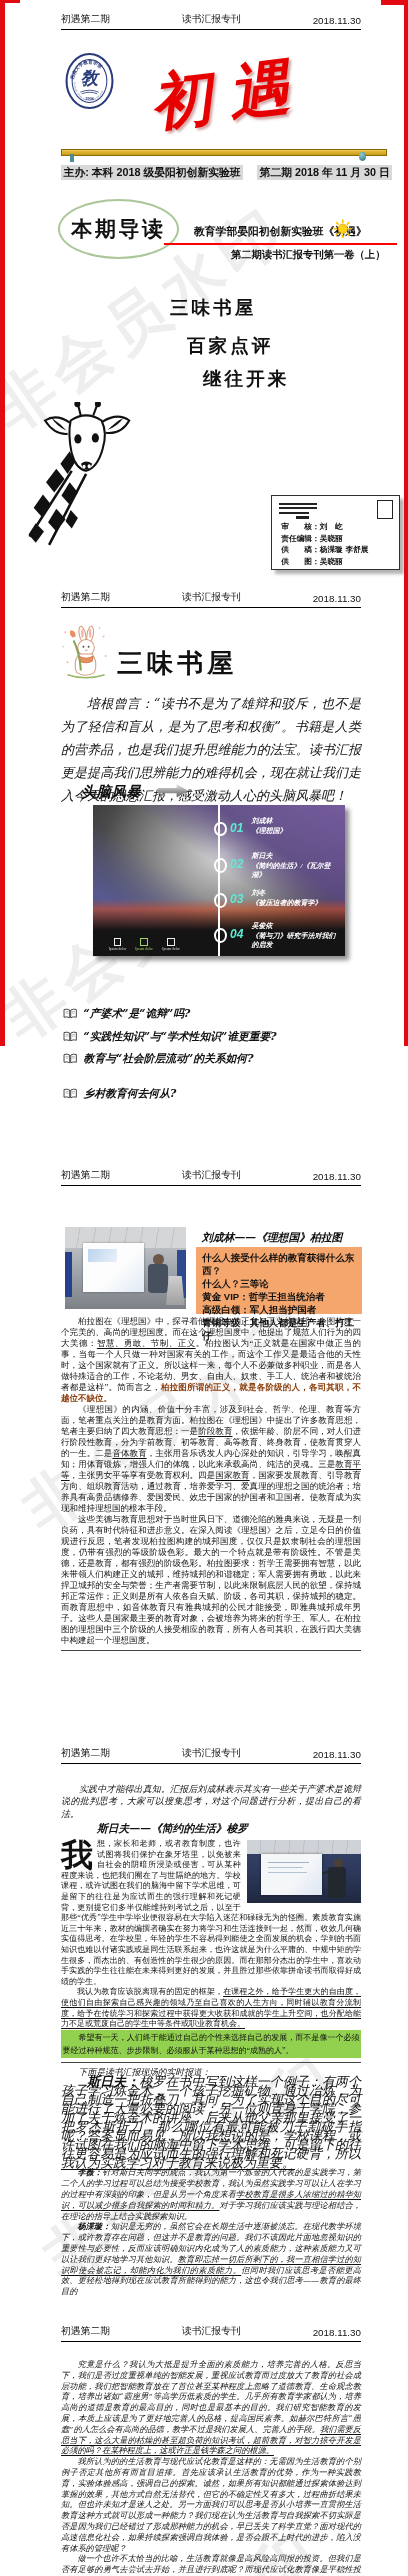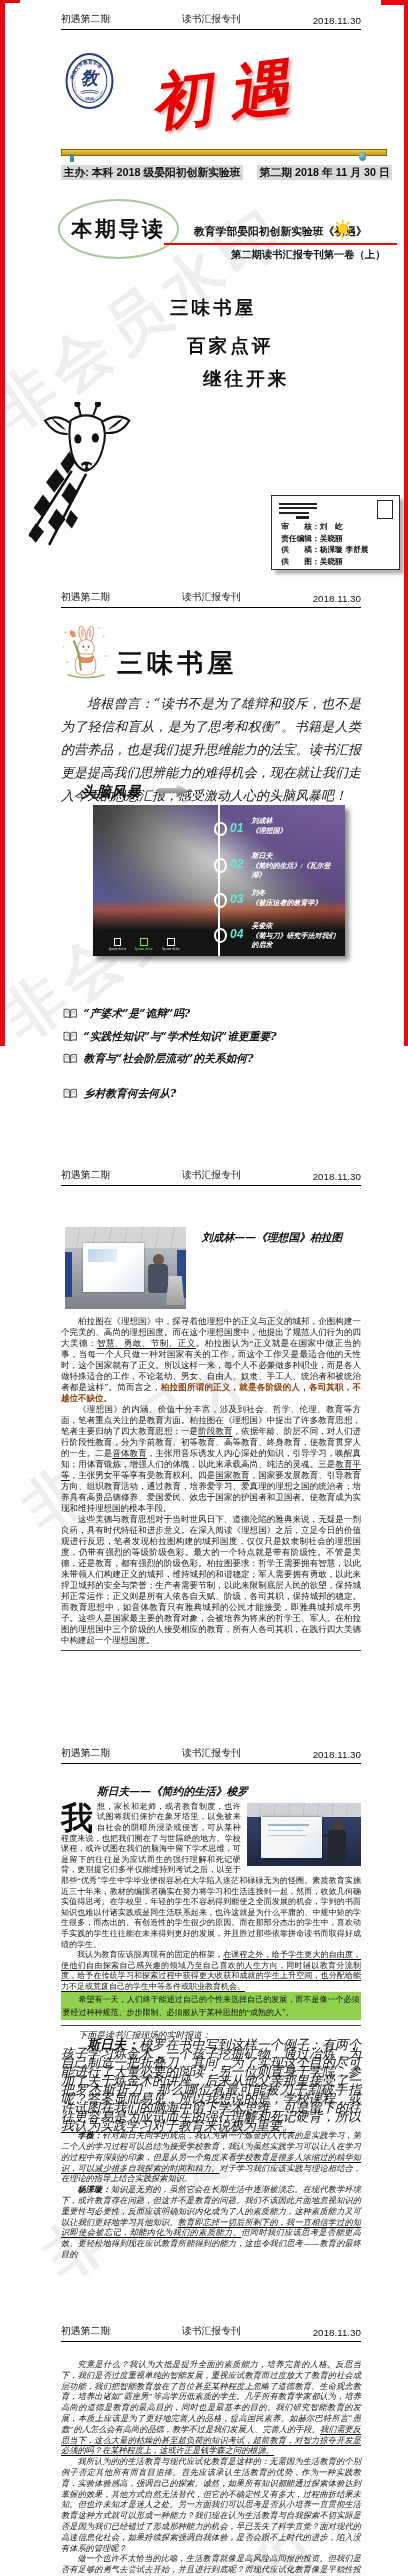--- a/index.html
+++ b/index.html
@@ -290,38 +290,46 @@
         <div style="position:absolute;left:5.2px;top:6.2px;width:29px;height:13.4px;background:linear-gradient(120deg,#bcd4ec,#e8f1fa);"></div>
       </div>
       <circle></circle>
       <div style="position:absolute;left:88px;top:27px;width:11.3px;height:11.3px;border-radius:50%;background:#6b5648;"></div>
       <div style="position:absolute;left:83px;top:37px;width:19.6px;height:29px;border-radius:4.1px;background:#46505e;"></div>
       <div style="position:absolute;left:101px;top:49px;width:18.5px;height:29px;background:linear-gradient(180deg,#cfcfcf,#9f9f9f);clip-path:polygon(15% 0,85% 0,100% 100%,0 100%);"></div>
     </div>
 
     <div class="abs kai art-title" style="left:202px;top:75px;width:160px;">刘成林——《理想国》柏拉图</div>
 
+    <div class="obox">
+      <div>什么人接受什么样的教育获得什么东西？</div>
+      <div>什么人？三等论</div>
+      <div>黄金 VIP：哲学王担当统治者</div>
+      <div>高级白领：军人担当护国者</div>
+      <div>青铜等级：其他人都是生产者、打工仔</div>
+    </div>
 
     <div class="body-flow" style="top:160px;font-size:8.5px;line-height:11px;">
       <p><span>柏拉图在《理想国》中，探寻着他理想中的正义与正义的城邦，企图构建一个完美的、高尚的理想国度。而在这个理想国度中，他提出了规范人们行为的四大美德：</span><span class="seg-u">智慧、勇敢、节制、正义</span><span>。柏拉图认为“正义就是在国家中做正当的事，当每一个人只做一种对国家有关的工作，而这个工作又是最适合他的天性时，这个国家就有了正义。所以这样一来，每个人不必兼做多种职业，而是各人做特殊适合的工作，不论老幼、男女、自由人、奴隶、手工人、统治者和被统治者都是这样”。简而言之，</span><span class="seg-br">柏拉图所谓的正义，就是各阶级的人，各司其职，不越位不缺位。</span></p>
       <p><span>《理想国》的内涵、价值十分丰富，涉及到社会、哲学、伦理、教育等方面，笔者重点关注的是教育方面。柏拉图在《理想国》中提出了许多教育思想，笔者主要归纳了四大教育思想：一是</span><span class="seg-u">阶段教育</span><span>，依据年龄、阶层不同，对人们进行阶段性教育，分为学前教育、初等教育、高等教育、终身教育，使教育贯穿人的一生。二是</span><span class="seg-u">音体教育</span><span>，主张用音乐诱发人内心深处的知识，引导学习，唤醒真知；用体育锻炼，增强人们的体魄，以此来承载高尚、纯洁的灵魂。三是</span><span class="seg-u">教育平等</span><span>，主张男女平等享有受教育权利。四是</span><span class="seg-u">国家教育</span><span>，国家要发展教育、引导教育方向、组织教育活动，通过教育，培养爱学习、爱真理的理想之国的统治者；培养具有高贵品德修养、爱国爱民、效忠于国家的护国者和卫国者。使教育成为实现和维持理想国的根本手段。</span></p>
       <p><span>这些美德与教育思想对于当时世风日下、道德沦陷的雅典来说，无疑是一剂良药，具有时代特征和进步意义。在深入阅读《理想国》之后，立足今日的价值观进行反思，笔者发现柏拉图构建的城邦国度，仅仅只是奴隶制社会的理想国度，仍带有强烈的等级阶级色彩。最大的一个特点就是带有阶级性。不管是美德，还是教育，都有强烈的阶级色彩。柏拉图要求：哲学王需要拥有智慧，以此来带领人们构建正义的城邦，维持城邦的和谐稳定；军人需要拥有勇敢，以此来捍卫城邦的安全与荣誉；生产者需要节制，以此来限制底层人民的欲望，保持城邦正常运作；正义则是所有人依各自天赋、阶级，各司其职，保持城邦的稳定。而教育思想中，如音体教育只有雅典城邦的公民才能接受，即雅典城邦成年男子。这些人是国家最主要的教育对象，会被培养为将来的哲学王、军人。在柏拉图的理想国中三个阶级的人接受相应的教育，所有人各司其职，在践行四大美德中构建起一个理想国度。</span></p>
       <hr class="hrline">
     </div>
   </div>
 
   <div class="pg">
     <div class="wm" style="left:20.6px;top:392px;">非会员水印</div>
     <div class="hdr">
       <span>初遇第二期</span>
       <span>读书汇报专刊</span>
       <span>2018.11.30</span>
     </div>
 
     <div class="body-flow" style="top:49px;font-size:8px;line-height:10.6px;">
+      <p class="kai" style="font-size:9px;line-height:12.4px;">实践中才能得出真知。汇报后刘成林表示其实有一些关于产婆术是诡辩说的批判思考，大家可以搜集思考，对这个问题进行分析，提出自己的看法。</p>
       <div class="kai" style="font-size:10.8px;font-weight:700;margin:4.1px 0 4.1px 36px;">斯日夫——《简约的生活》梭罗</div>
       <div class="photo" style="position:relative;float:right;width:114px;height:63px;margin:1px 0 4.1px 6.2px;background:linear-gradient(180deg,#3a4668 0%,#2e3a5e 45%,#20283f 100%);">
         <div style="position:absolute;left:0;top:0;width:100%;height:22%;background:repeating-linear-gradient(95deg,#cfd3d8 0 13.4px,#bfc3c9 13.4px 14.4px);"></div>
         <div style="position:absolute;left:14.4px;top:14.4px;width:61px;height:41px;background:linear-gradient(130deg,#f4f6f8 60%,#dde6f2 100%);box-shadow:0 0 2.6px rgba(0,0,0,.5);">
           <div style="position:absolute;left:6.2px;top:7.2px;width:41px;height:1.5px;background:#9fb2c8;"></div>
           <div style="position:absolute;left:6.2px;top:12.4px;width:35px;height:1.5px;background:#b4c3d6;"></div>
           <div style="position:absolute;left:6.2px;top:17.5px;width:39px;height:1.5px;background:#b4c3d6;"></div>
         </div>
         <div style="position:absolute;left:87px;top:18.5px;width:9.3px;height:9.3px;border-radius:50%;background:#4d3f36;"></div>
         <div style="position:absolute;left:81px;top:27px;width:17.5px;height:31px;border-radius:3.1px;background:#23282f;"></div>

